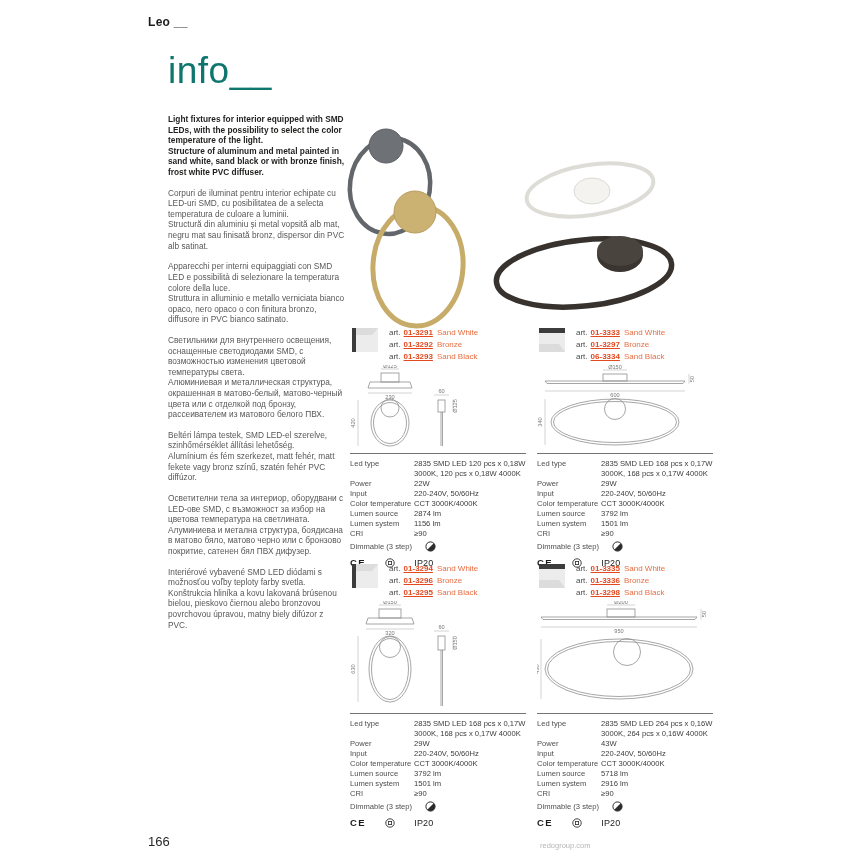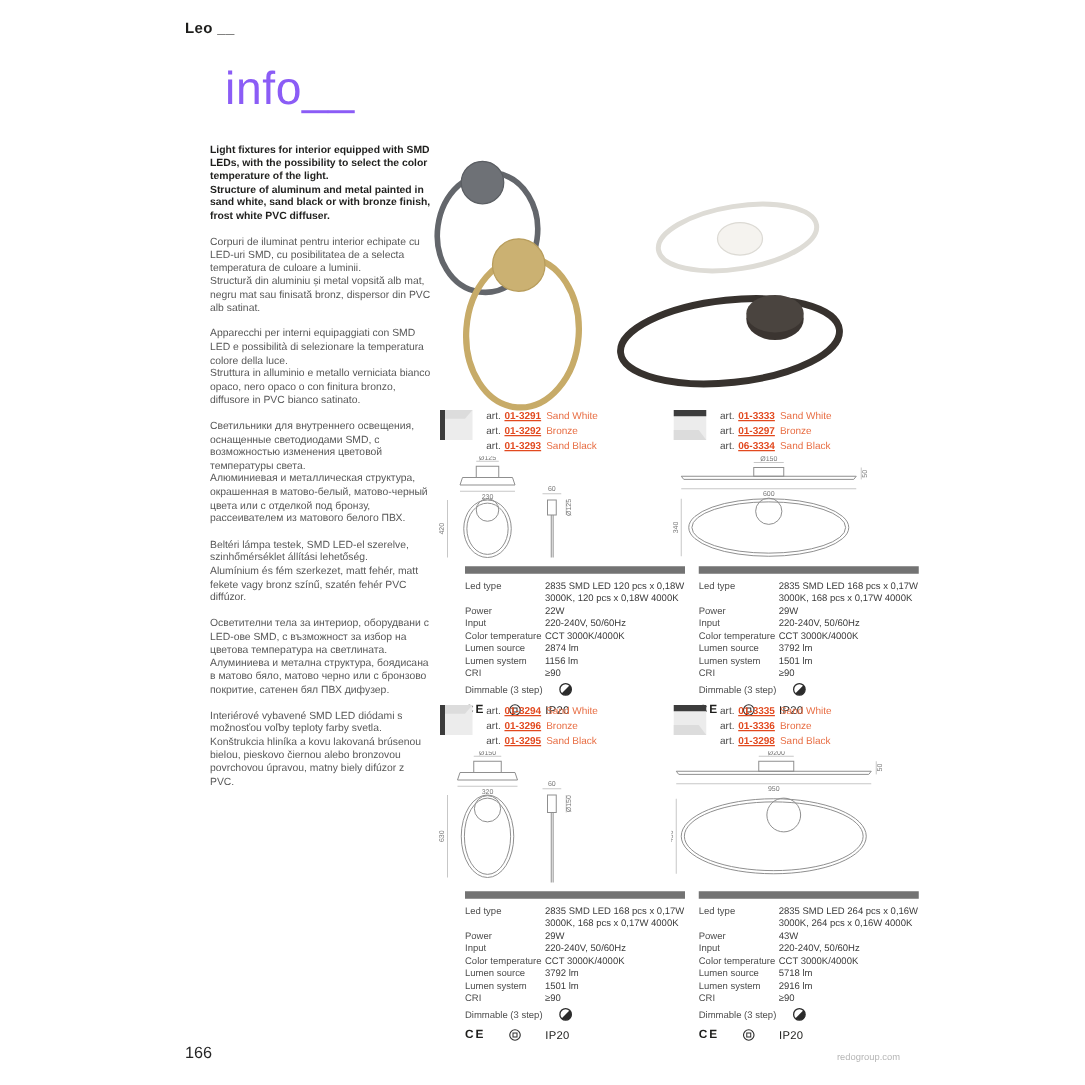--- a/index.html
+++ b/index.html
@@ -1,43 +1,43 @@
 <!DOCTYPE html>
 <html><head>
 <meta charset="utf-8">
 <style>
   html,body{margin:0;padding:0;background:#fff;}
   .page{position:relative;width:868px;height:868px;background:#ffffff;overflow:hidden;
         font-family:"Liberation Sans", sans-serif;color:#3b3b3b;}
   .brand{position:absolute;left:148px;top:15px;font-size:12px;letter-spacing:.3px;color:#1d1d1b;font-weight:bold;}
-  .title{position:absolute;left:180px;top:50px;font-size:37px;font-weight:400;color:#8b5cf6;letter-spacing:.5px;}
+  .title{position:absolute;left:168px;top:50px;font-size:37px;font-weight:400;color:#0f766e;letter-spacing:.5px;}
   .intro{position:absolute;left:168px;top:114px;width:177px;}
   .intro p{margin:0 0 10px;font-size:8.3px;line-height:1.28;color:#585858;white-space:pre-line;}
   .intro p.en{color:#1f1f1d;font-weight:bold;}
   .photo{position:absolute;}
   .module{position:absolute;width:182px;}
   .art-block{display:flex;gap:9px;align-items:flex-start;}
   .thumb{width:30px;height:28px;flex:none;}
   .art-rows{padding-top:1px;}
   .art-row{font-size:8px;line-height:12px;white-space:nowrap;}
   .art-lbl{color:#4c4c4c;margin-right:3px;}
   .art-code{color:#e2491f;font-weight:bold;margin-right:4px;text-decoration:underline;}
   .art-fin{color:#e86e44;}
   .diagram{display:block;margin-top:2px;}
-  .spec{margin-top:4px;border-top:6px solid #737373;padding-top:5px;width:176px;margin-left:22px;}
+  .spec{margin-top:4px;border-top:1px solid #737373;padding-top:5px;width:176px;}
   .spec-row{display:flex;font-size:7.6px;line-height:9.6px;color:#3b3b3b;margin-bottom:.5px;}
   .spec-row .lbl{width:64px;flex:none;color:#4e4e4e;}
   .spec-row .val{flex:1;}
   .dim-row{display:flex;align-items:center;font-size:7.6px;color:#4e4e4e;margin-top:2.5px;}
   .dim-row svg{margin-left:13px;}
   .cert-row{margin-top:5px;display:flex;align-items:center;gap:19px;}
   .ce{font-size:9.5px;font-weight:bold;letter-spacing:1.5px;color:#1d1d1b;}
   .ip{font-size:9px;font-weight:normal;color:#1d1d1b;letter-spacing:.2px;}
   .page-num{position:absolute;left:148px;top:834px;font-size:13px;color:#262626;}
-  .site{position:absolute;left:540px;top:841px;width:180px;text-align:right;font-size:7.5px;color:#b6b6b6;}
+  .site{position:absolute;left:540px;top:841px;width:180px;text-align:left;font-size:7.5px;color:#b6b6b6;}
   svg text{font-family:"Liberation Sans", sans-serif;}
   .dimtxt{font-size:5.6px;fill:#787878;}
 </style>
 </head>
 <body>
 
 <div class="page">
 
   <div class="brand">Leo __</div>
   <div class="title">info__</div>

